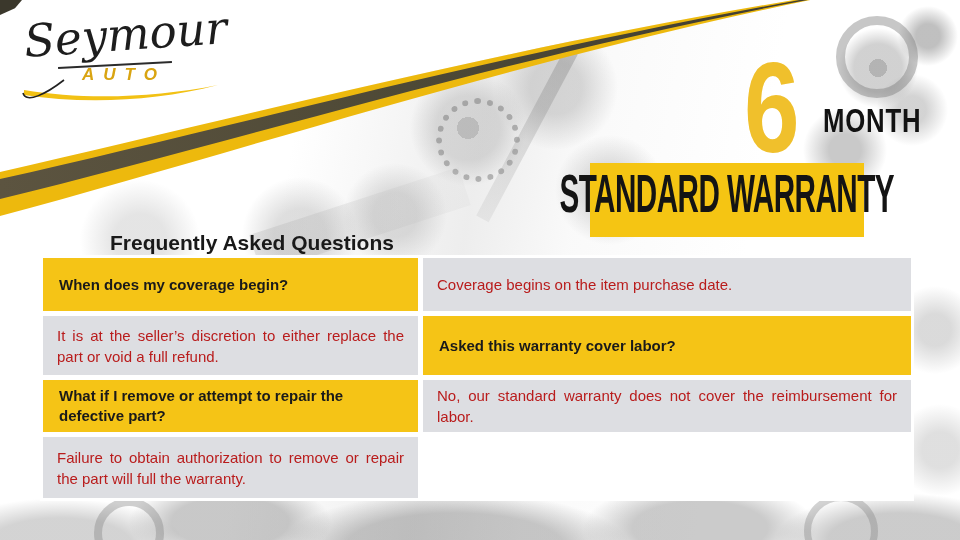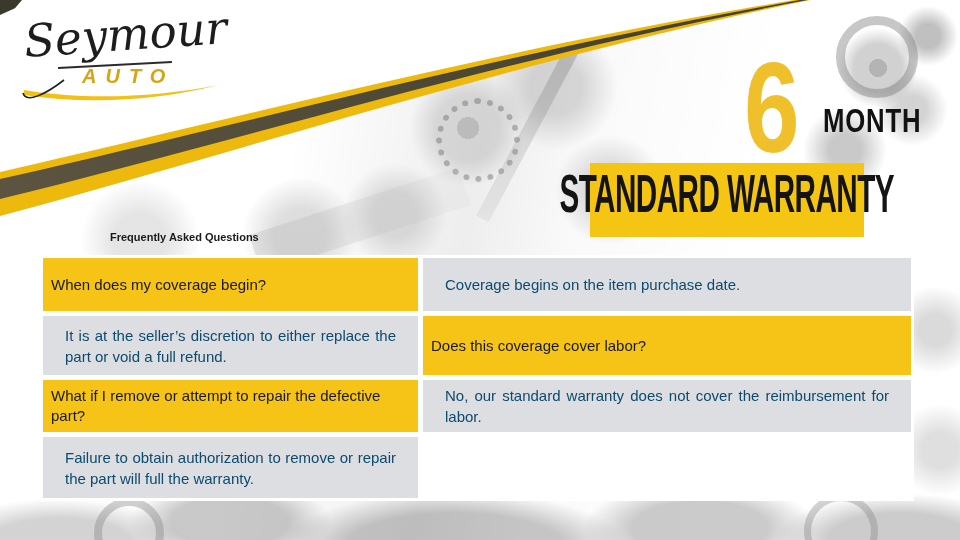--- a/index.html
+++ b/index.html
@@ -41,44 +41,44 @@
   
   .band-svg{position:absolute;inset:0;z-index:1;pointer-events:none;}
   
   .corner{position:absolute;left:0;top:0;width:22px;height:15px;background:#3b382c;
     clip-path:polygon(0 0,100% 0,68% 55%,0 100%);z-index:2;}
   
   .logo{position:absolute;left:0;top:0;width:240px;height:120px;z-index:2;}
   .logo-script{position:absolute;left:24px;top:12px;font-family:"DejaVu Serif",serif;
     font-style:italic;font-size:45px;line-height:1;color:#1d1d1d;transform:rotate(-4deg);}
   .logo-underline{position:absolute;left:58px;top:64px;width:114px;height:2px;background:#2b2b2b;transform:rotate(-3deg);}
-  .logo-sub{position:absolute;left:82px;top:66px;font-size:20px;font-weight:bold;font-style:italic;
+  .logo-sub{position:absolute;left:82px;top:66px;font-size:17px;font-weight:bold;font-style:italic;
     color:#D9A411;letter-spacing:9px;line-height:1;}
   .logo-swoosh{position:absolute;left:18px;top:78px;}
   
   .cond{display:inline-block;white-space:nowrap;}
   .hero-number{position:absolute;left:744px;top:44px;z-index:2;font-size:128px;font-weight:bold;
     line-height:1;color:#F0C02C;transform:scaleX(.78);transform-origin:left top;}
   .hero-unit{position:absolute;left:823px;top:104px;z-index:2;font-size:33px;font-weight:bold;
     line-height:1;color:#121212;transform:scaleX(.78);transform-origin:left top;letter-spacing:1px;}
   .hero-banner{position:absolute;left:590px;top:163px;width:274px;height:74px;z-index:2;
     background:#F5C513;display:flex;align-items:flex-start;justify-content:center;}
   .hero-banner-text{font-size:53px;font-weight:bold;color:#141414;letter-spacing:-1px;
     transform:scaleX(.56);transform-origin:center;}
   
   .faq-title{position:absolute;left:110px;top:231px;z-index:2;margin:0;
-    font-size:11px;font-weight:bold;color:#191919;}
+    font-size:21px;font-weight:bold;color:#191919;}
   .faq-table{
     position:absolute;left:40px;top:255px;width:874px;z-index:2;background:#ffffff;
     display:grid;grid-template-columns:375px 1fr;grid-template-rows:53px 59px 52px 61px;
     gap:5px;padding:3px;box-sizing:border-box;
   }
   .cell{display:flex;align-items:center;box-sizing:border-box;}
-  .q{background:#F5C416;font-weight:normal;font-size:15px;line-height:20px;color:#1a1a1a;padding:0 8px;}
-  .a{background:#DDDEE2;font-size:15px;line-height:21px;color:#0c4a6e;padding:0 22px;}
+  .q{background:#F5C416;font-weight:bold;font-size:15px;line-height:20px;color:#1a1a1a;padding:0 16px;}
+  .a{background:#DDDEE2;font-size:15px;line-height:21px;color:#b91c1c;padding:0 14px;}
   .a p{margin:0;text-align:justify;width:100%;}
 </style>
 </head>
 <body>
 
 <div class="slide">
 
   <div class="engine-bg">
     <div class="ring ring-a"></div>
     <div class="ring ring-b"></div>
@@ -124,21 +124,21 @@
   <div class="faq-table">
     <div class="cell q">When does my coverage begin?</div>
     <div class="cell a">
         <p>Coverage begins on the item purchase date.</p>
       </div>
 
     <div class="cell a">
         <p>It is at the seller’s discretion to either replace the part or void a full refund.</p>
       </div>
 
-    <div class="cell q">Does this coverage cover labor?</div>
+    <div class="cell q">Asked this warranty cover labor?</div>
     <div class="cell q">What if I remove or attempt to repair the defective part?</div>
 
     <div class="cell a">
         <p>No, our standard warranty does not cover the reimbursement for labor.</p>
       </div>
     <div class="cell a">
         <p>Failure to obtain authorization to remove or repair the part will full the warranty.</p>
       </div>
   </div>
 

